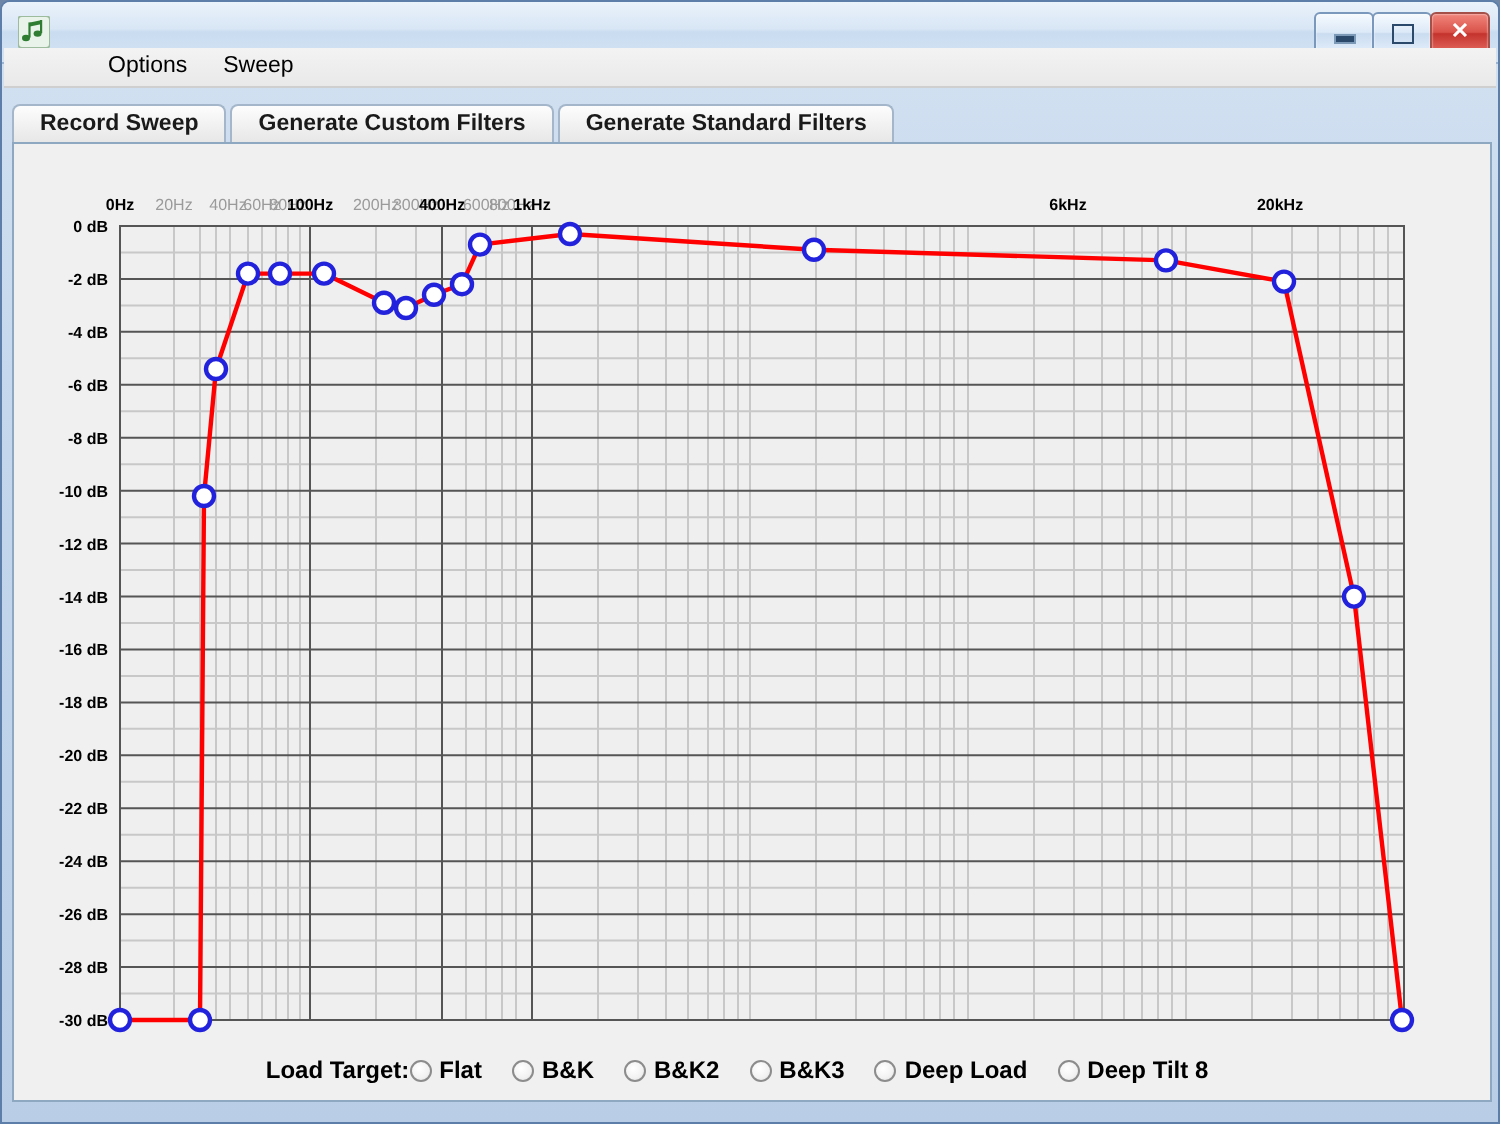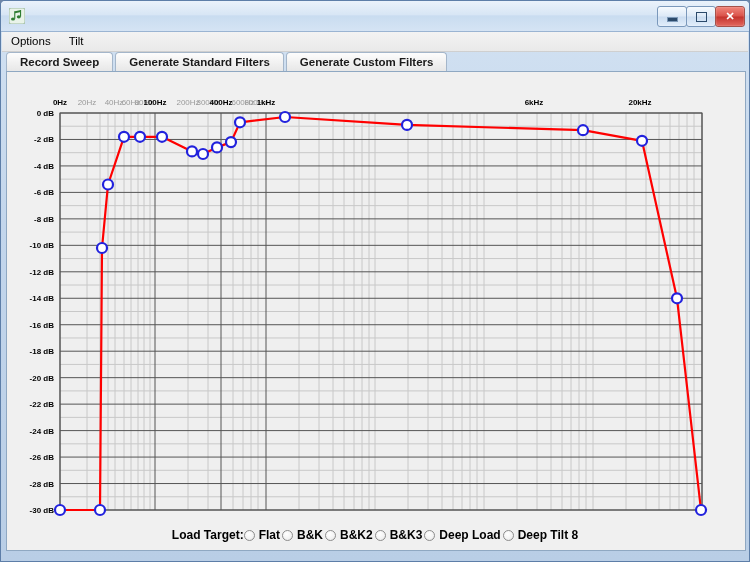--- a/index.html
+++ b/index.html
@@ -47,23 +47,24 @@
     position:absolute;left:0;right:0;top:0;bottom:0;
     display:flex;align-items:center;justify-content:center;
     font-size:10px;color:#16324f;line-height:1;
   }
   #btn-close .glyph{color:#fff;font-weight:bold;font-size:11px;}
   .minbar{width:9px;height:3px;background:#2b4a6b;border:1px solid #7d99b8;margin-top:5px;}
   .maxbox{width:9px;height:8px;border:1.5px solid #2b4a6b;}
 
   
   #menubar{
-    position:absolute;left:1px;top:31px;right:1px;height:19px;
+    position:absolute;left:1px;top:23px;right:1px;height:19px;
     background:linear-gradient(to bottom,#f3f3f3,#e9e9e9);
     border-bottom:1px solid #cfcfcf;
+    padding-left:43px;
   }
   .menuitem{
     float:left;padding:3px 9px 0 9px;height:16px;
     font-size:11.5px;color:#000;cursor:default;
   }
 
   
   #tabstrip{
     position:absolute;left:5px;top:51px;right:5px;height:20px;
   }
@@ -96,21 +97,21 @@
   
   #bottombar{
     position:absolute;left:0;right:0;bottom:0;height:30px;
     background:#f0f0f0;
     display:flex;align-items:center;justify-content:center;
   }
   #load-label{
     font-size:12px;font-weight:bold;color:#000;
   }
   .radio-group{display:flex;align-items:center;}
-  .radio-opt{display:flex;align-items:center;margin-right:2px;cursor:default;}
+  .radio-opt{display:flex;align-items:center;margin-right:15px;cursor:default;}
   .radio-dot{
     width:11px;height:11px;border-radius:50%;
     border:1px solid #8c8c8c;
     background:radial-gradient(circle at 40% 35%,#ffffff 0%,#f2f2f2 60%,#dcdcdc 100%);
     margin-right:4px;box-sizing:border-box;
   }
   .radio-text{font-size:12px;font-weight:bold;color:#000;white-space:nowrap;}
 
   
   .xtick{font-family:"Liberation Sans",sans-serif;font-size:8px;fill:#9a9a9a;}
@@ -144,27 +145,27 @@
           <div class="maxbox"></div>
         </div>
     </div>
     <div class="winbtn" id="btn-close">
       <div class="glyph">✕</div>
     </div>
   </div>
 
   <div id="menubar">
     <div class="menuitem">Options</div>
-    <div class="menuitem">Tilt</div>
+    <div class="menuitem">Sweep</div>
   </div>
 
   <div id="tabstrip">
     <div class="tab">Record Sweep</div>
+    <div class="tab">Generate Custom Filters</div>
     <div class="tab">Generate Standard Filters</div>
-    <div class="tab">Generate Custom Filters</div>
   </div>
 
   <div id="panel">
 
     <div id="plotwrap">
       <svg id="svgplot" width="738" height="448" viewBox="0 0 738 448">
         <g id="g-xlabels">
             <text x="53" y="33" text-anchor="middle" class="xtick major">0Hz</text>
             <text x="80" y="33" text-anchor="middle" class="xtick">20Hz</text>
             <text x="107" y="33" text-anchor="middle" class="xtick">40Hz</text>

